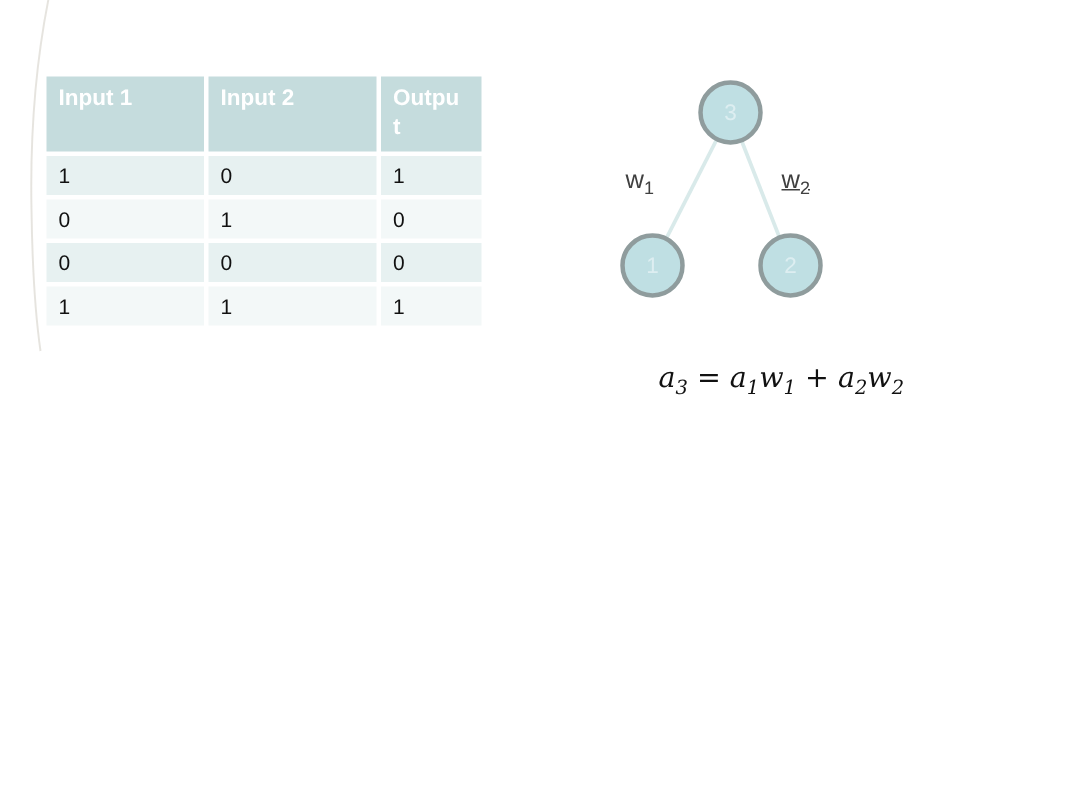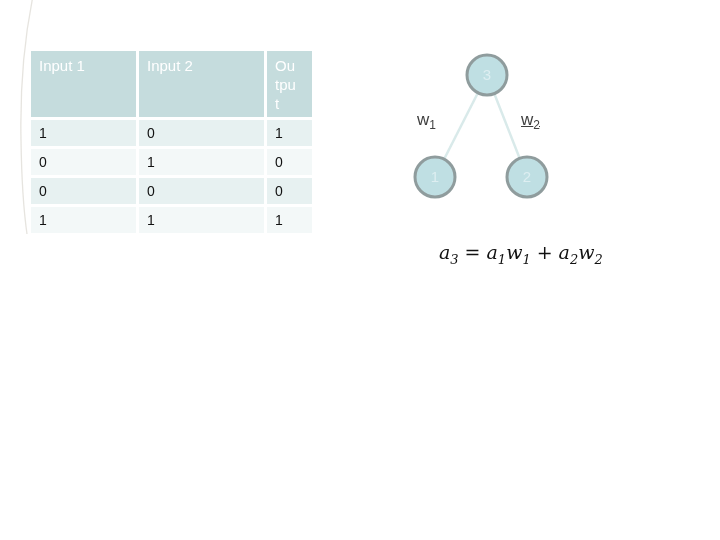--- a/index.html
+++ b/index.html
@@ -32,31 +32,31 @@
     border-spacing: 3px;
   }
   table.truth-table th,
   table.truth-table td {
     box-sizing: border-box;
     text-align: left;
   }
   table.truth-table th {
     background: #c5dcdd;
     color: #ffffff;
-    font-weight: normal;
+    font-weight: bold;
     font-size: 15px;
     line-height: 1.25;
     vertical-align: top;
     padding: 6px 14px 4px 8px;
     height: 50px;
     word-break: break-all;
   }
   .col-1 { width: 105px; }
-  .col-2 { width: 125px; }
-  .col-3 { width: 45px;  }
+  .col-2 { width: 112px; }
+  .col-3 { width: 67px;  }
   table.truth-table td {
     height: 26px;
     font-size: 14px;
     color: #111111;
     padding: 2px 4px 2px 8px;
     vertical-align: middle;
   }
   tr.band-dark  td { background: #e7f1f1; }
   tr.band-light td { background: #f3f8f8; }
 

